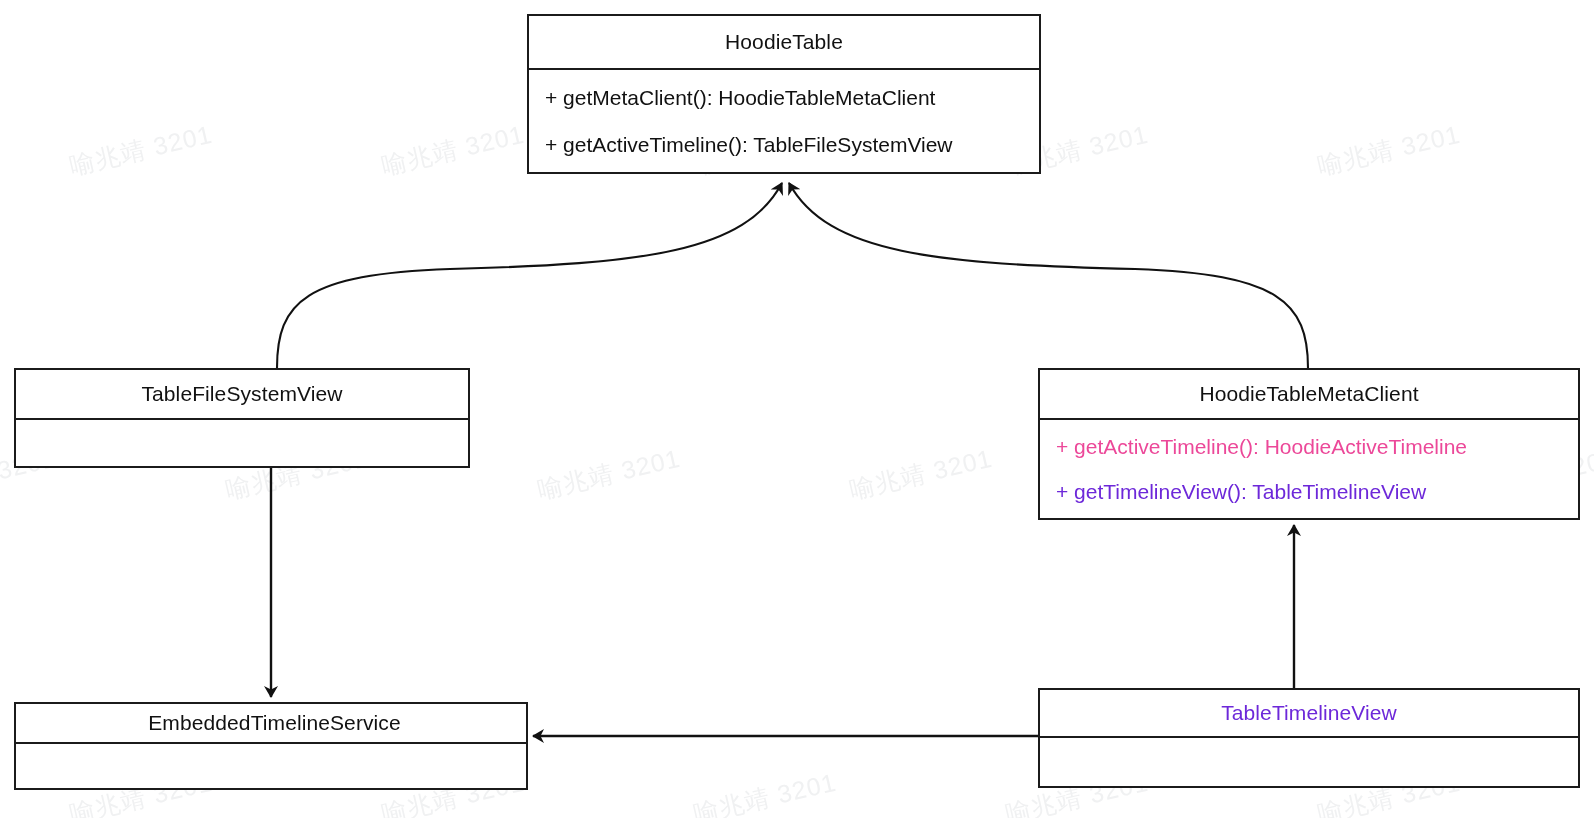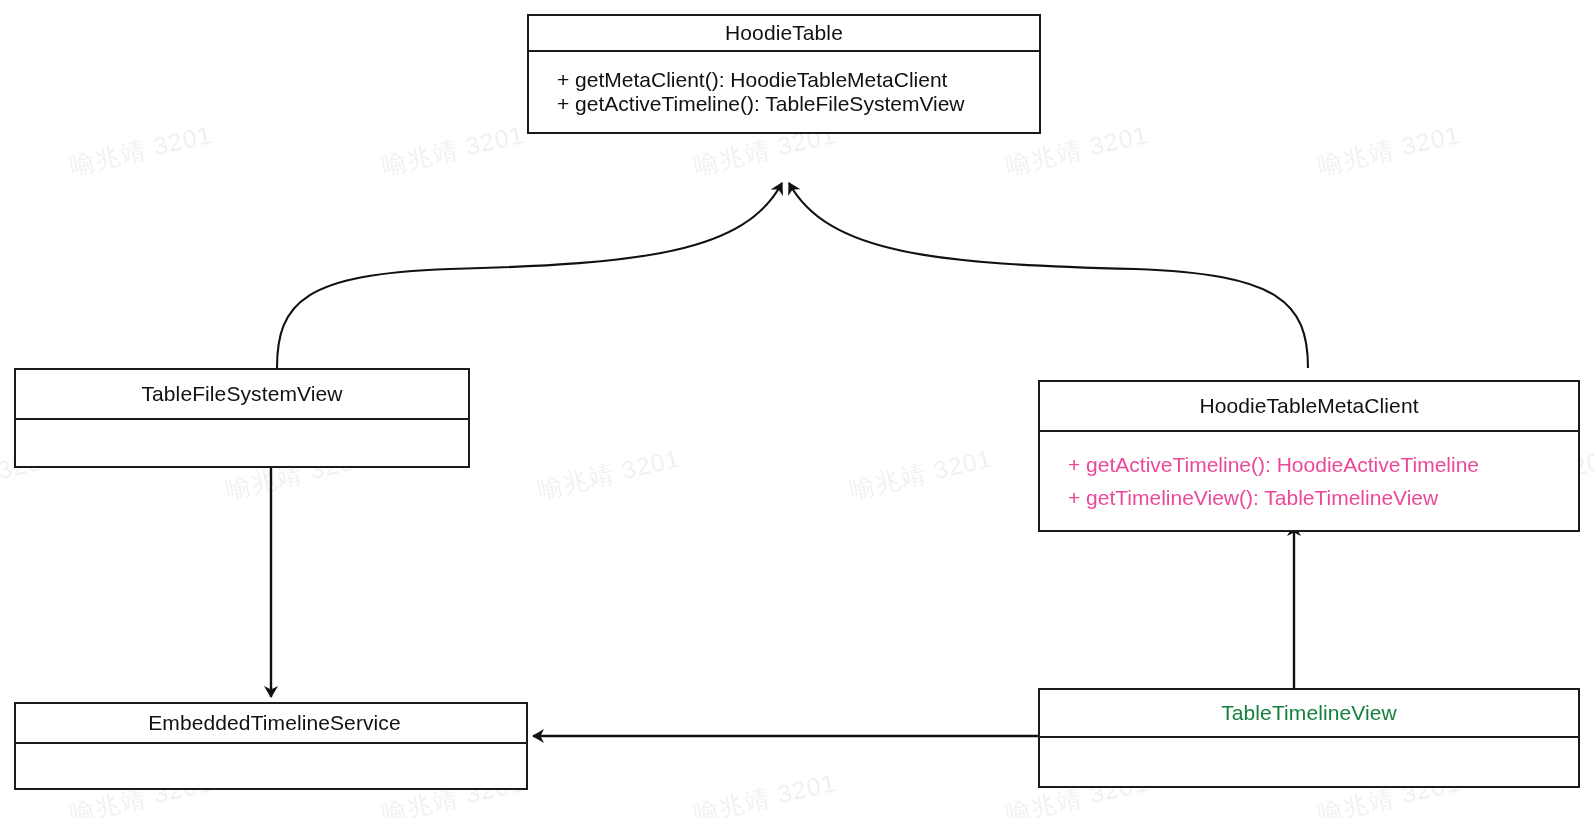--- a/index.html
+++ b/index.html
@@ -71,21 +71,21 @@
     color: #111111;
     border-bottom: 2px solid #1b1b1b;
     letter-spacing: 0.1px;
   }
   .uml-class-body {
     box-sizing: border-box;
     flex: 1 1 auto;
     display: flex;
     flex-direction: column;
     justify-content: flex-start;
-    padding: 16px;
+    padding: 4px;
   }
   .uml-member {
     box-sizing: border-box;
     font-size: 21px;
     color: #111111;
     padding-left: 12px;
     white-space: nowrap;
     display: flex;
     align-items: center;
     flex: 1 1 0;
@@ -133,41 +133,41 @@
     <path d="M 1308 368 C 1308 302 1278 274 1135 269 C 935 264 828 254 789 183" fill="none" stroke="#111111" stroke-width="2.1" marker-end="url(#arrow-generic)"></path>
 
     <path d="M 271 468 L 271 697" fill="none" stroke="#111111" stroke-width="2.4" marker-end="url(#arrow-generic)"></path>
 
     <path d="M 1294 688 L 1294 525" fill="none" stroke="#111111" stroke-width="2.4" marker-end="url(#arrow-generic)"></path>
 
     <path d="M 1038 736 L 533 736" fill="none" stroke="#111111" stroke-width="2.4" marker-end="url(#arrow-generic)"></path>
   </svg>
 
   <div id="class-layer">
-      <div class="uml-class" style="left: 527px; top: 14px; width: 514px; height: 120px; border-color: rgb(27, 27, 27);">
+      <div class="uml-class" style="left: 527px; top: 14px; width: 514px; height: 160px; border-color: rgb(27, 27, 27);">
         <div class="uml-class-name" style="height: 54px; border-bottom-color: rgb(27, 27, 27); color: rgb(17, 17, 17);">HoodieTable</div>
         <div class="uml-class-body">
           <div class="uml-member" style="color: rgb(17, 17, 17);">+ getMetaClient(): HoodieTableMetaClient</div>
           <div class="uml-member" style="color: rgb(17, 17, 17);">+ getActiveTimeline(): TableFileSystemView</div>
         </div>
       </div>
       <div class="uml-class" style="left: 14px; top: 368px; width: 456px; height: 100px; border-color: rgb(27, 27, 27);">
         <div class="uml-class-name" style="height: 50px; border-bottom-color: rgb(27, 27, 27); color: rgb(17, 17, 17);">TableFileSystemView</div>
         <div class="uml-class-body empty"></div>
       </div>
-      <div class="uml-class" style="left: 1038px; top: 368px; width: 542px; height: 152px; border-color: rgb(27, 27, 27); margin-top: 12px;">
+      <div class="uml-class" style="left: 1038px; top: 368px; width: 542px; height: 152px; border-color: rgb(27, 27, 27);">
         <div class="uml-class-name" style="height: 50px; border-bottom-color: rgb(27, 27, 27); color: rgb(17, 17, 17);">HoodieTableMetaClient</div>
         <div class="uml-class-body">
           <div class="uml-member" style="color: #ec4899;">+ getActiveTimeline(): HoodieActiveTimeline</div>
-          <div class="uml-member" style="color: #ec4899;">+ getTimelineView(): TableTimelineView</div>
+          <div class="uml-member" style="color: #6d28d9;">+ getTimelineView(): TableTimelineView</div>
         </div>
       </div>
       <div class="uml-class" style="left: 14px; top: 702px; width: 514px; height: 88px; border-color: rgb(27, 27, 27);">
         <div class="uml-class-name" style="height: 40px; border-bottom-color: rgb(27, 27, 27); color: rgb(17, 17, 17); padding-left: 7px;">EmbeddedTimelineService</div>
         <div class="uml-class-body empty"></div>
       </div>
       <div class="uml-class" style="left: 1038px; top: 688px; width: 542px; height: 100px; border-color: rgb(27, 27, 27);">
-        <div class="uml-class-name" style="height: 48px; border-bottom-color: rgb(27, 27, 27); color: #15803d;">TableTimelineView</div>
+        <div class="uml-class-name" style="height: 48px; border-bottom-color: rgb(27, 27, 27); color: #6d28d9;">TableTimelineView</div>
         <div class="uml-class-body empty"></div>
       </div>
     </div>
 
 </div>
 
 </body></html>

